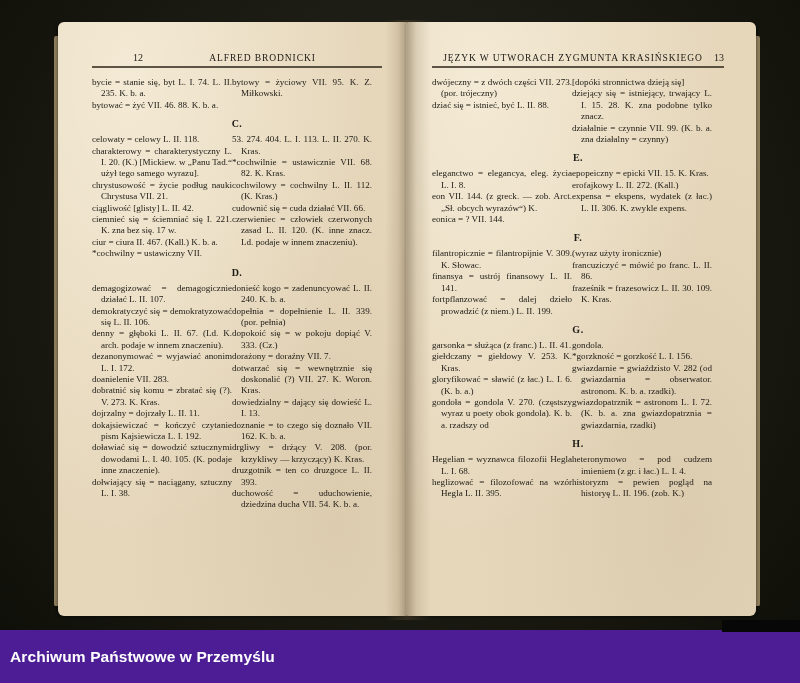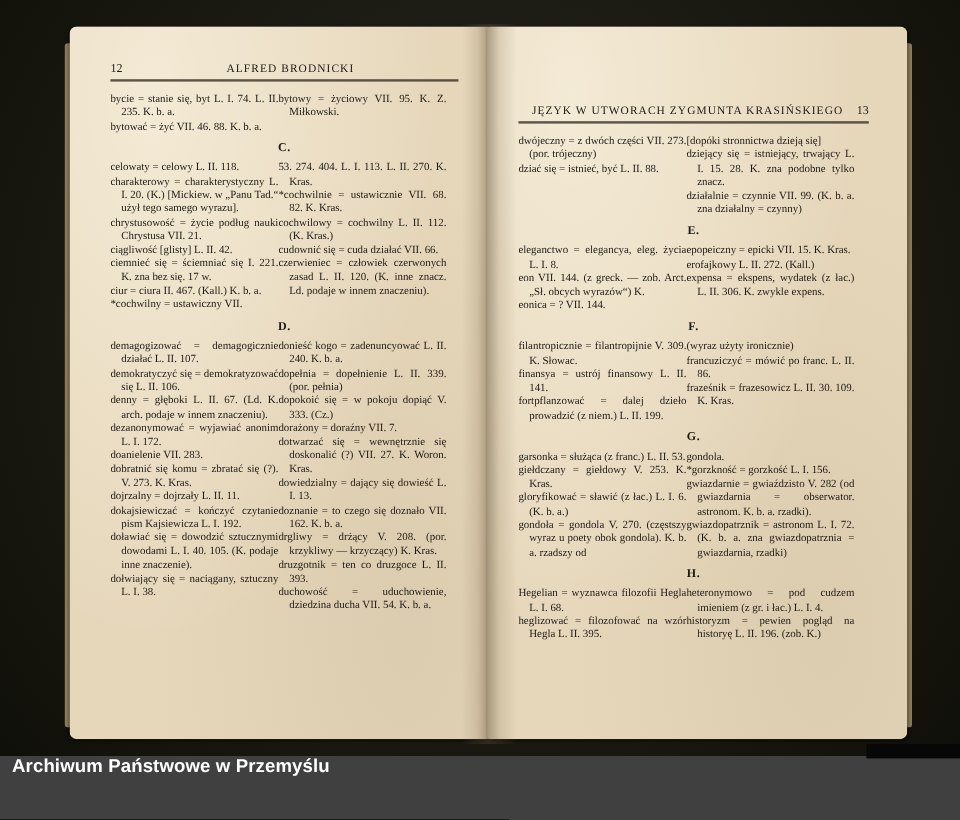--- a/index.html
+++ b/index.html
@@ -78,37 +78,37 @@
 
   
   .page {
     position: absolute;
     top: 14px;
     width: 350px;
     height: 594px;
     color: #1d1a14;
   }
   .page.left  { left: 28px; }
-  .page.right { right: 26px; margin-top: 35px; }
+  .page.right { right: 26px; }
 
   .page-inner { position: absolute; left: 34px; right: 26px; top: 30px; }
   .page.right .page-inner { left: 26px; right: 32px; }
 
   .running-head {
     display: flex;
     align-items: baseline;
     font-size: 9.5px;
     letter-spacing: .9px;
     font-variant: small-caps;
     text-transform: uppercase;
     white-space: nowrap;
   }
   .running-head .folio { font-size: 10px; letter-spacing: 0; }
   .running-head .title { flex: 1; text-align: center; }
-  .page.left  .running-head .folio { order: 0; }
+  .page.left  .running-head .folio { order: 0; margin-left: 41px; }
   .page.right .running-head .folio { order: 2; }
 
   .rule {
     height: 2px;
     background: #3a3326;
     margin: 3px 0 9px 0;
     opacity: .82;
   }
 
   .cols {
@@ -136,22 +136,23 @@
     hyphens: none;
   }
 
   
   .watermark {
     position: absolute;
     left: 0;
     bottom: 0;
     width: 800px;
     height: 53px;
-    background: #404040;
+    background: #4c1d95;
     display: flex;
+    align-items: center;
   }
   .watermark .wm-text {
     color: #ffffff;
     font-family: "Liberation Sans", sans-serif;
     font-size: 15.5px;
     font-weight: bold;
     margin-left: 10px;
     letter-spacing: .1px;
   }
   .watermark .wm-block {
@@ -296,21 +297,21 @@
             <div class="entry">(wyraz użyty ironicznie)</div>
             <div class="entry">francuziczyć = mówić po franc. L. II. 86.</div>
             <div class="entry">fraześnik = frazesowicz L. II. 30. 109. K. Kras.</div>
           </div>
         </div>
 
         <div class="sec-letter">G.</div>
 
         <div class="cols">
           <div class="col">
-            <div class="entry">garsonka = służąca (z franc.) L. II. 53.</div>
+            <div class="entry">garsonka = służąca (z franc.) L. II. 41.</div>
             <div class="entry">giełdczany = giełdowy V. 253. K. Kras.</div>
             <div class="entry">gloryfikować = sławić (z łac.) L. I. 6. (K. b. a.)</div>
             <div class="entry">gondoła = gondola V. 270. (częstszy wyraz u poety obok gondola). K. b. a. rzadszy od</div>
           </div>
           <div class="col">
             <div class="entry">gondola.</div>
             <div class="entry">*gorzkność = gorzkość L. I. 156.</div>
             <div class="entry">gwiazdarnie = gwiaździsto V. 282 (od gwiazdarnia = obserwator. astronom. K. b. a. rzadki).</div>
             <div class="entry">gwiazdopatrznik = astronom L. I. 72. (K. b. a. zna gwiazdopatrznia = gwiazdarnia, rzadki)</div>
           </div>

